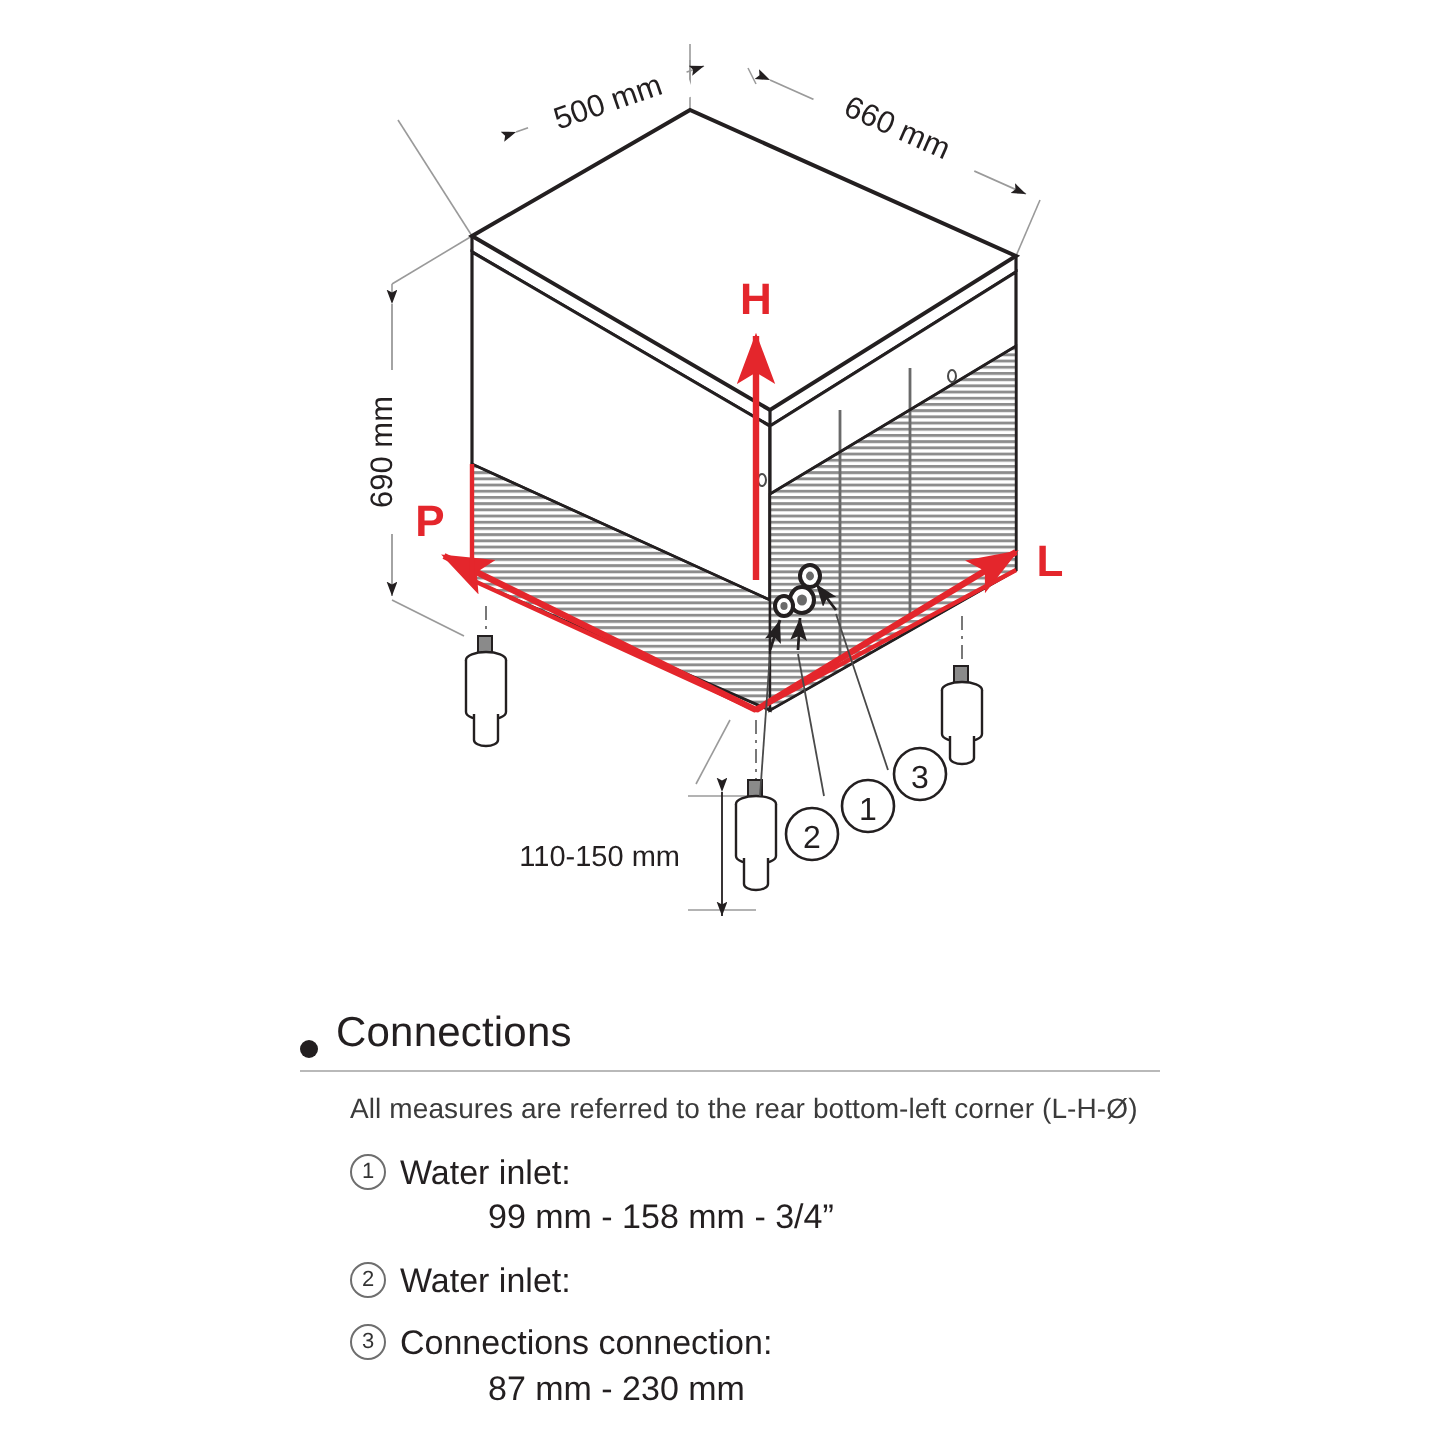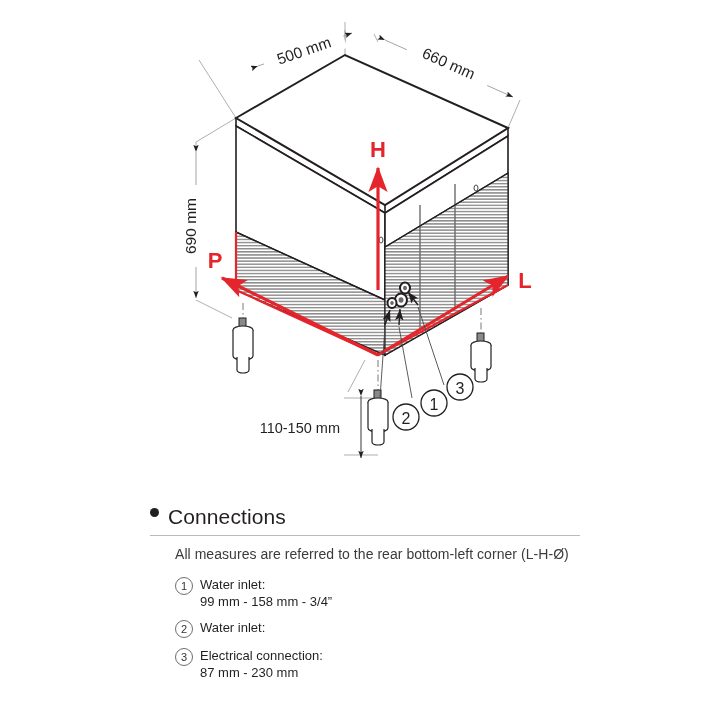--- a/index.html
+++ b/index.html
@@ -10,21 +10,21 @@
     color:#231f20;
     overflow:hidden;
     position:relative;
   }
   #drawing{position:absolute;left:0;top:0;width:720px;height:720px;}
   .legend{
     position:absolute;
     left:150px;top:505px;width:430px;
   }
   .legend-head{
-    display:flex;align-items:flex-start;gap:9px;
+    display:flex;align-items:flex-end;gap:9px;
     padding-bottom:4px;
   }
   .legend-bullet{
     width:9px;height:9px;border-radius:50%;
     background:#231f20;display:block;flex:0 0 auto;
     margin-top:3px;
   }
   .legend-title{
     font-size:21px;
     letter-spacing:.1px;
@@ -44,22 +44,22 @@
     margin-bottom:9px;
   }
   .conn-num{
     flex:0 0 auto;
     width:16px;height:16px;border-radius:50%;
     border:1px solid #6e6e6e;
     font-size:11px;color:#333;
     display:flex;align-items:center;justify-content:center;
     margin-top:1px;
   }
-  .conn-text{font-size:13px;line-height:1.32;color:#231f20;}
-  .conn-text .l2{display:block;}
+  .conn-text{font-size:17px;line-height:1.32;color:#231f20;}
+  .conn-text .l2{display:block;margin-left:44px;}
 </style>
 </head>
 <body>
 
 <svg id="drawing" viewBox="0 0 720 720">
   <defs>
     <marker id="ahBlack" markerWidth="9" markerHeight="9" refX="8" refY="3" orient="auto">
       <path d="M0,0 L8,3 L0,6 L1.6,3 Z" fill="#231f20"></path>
     </marker>
     <marker id="ahBlackS" markerWidth="9" markerHeight="9" refX="8" refY="3" orient="auto">
@@ -251,18 +251,18 @@
     </div>
     <div class="conn-item">
       <span class="conn-num">2</span>
       <span class="conn-text">
         <span>Water inlet:</span>
       </span>
     </div>
     <div class="conn-item">
       <span class="conn-num">3</span>
       <span class="conn-text">
-        <span>Electrical connection:</span>
+        <span>Connections connection:</span>
         <span class="l2">87 mm - 230 mm</span>
       </span>
     </div>
   </div>
 </div>
 
 </body></html>

